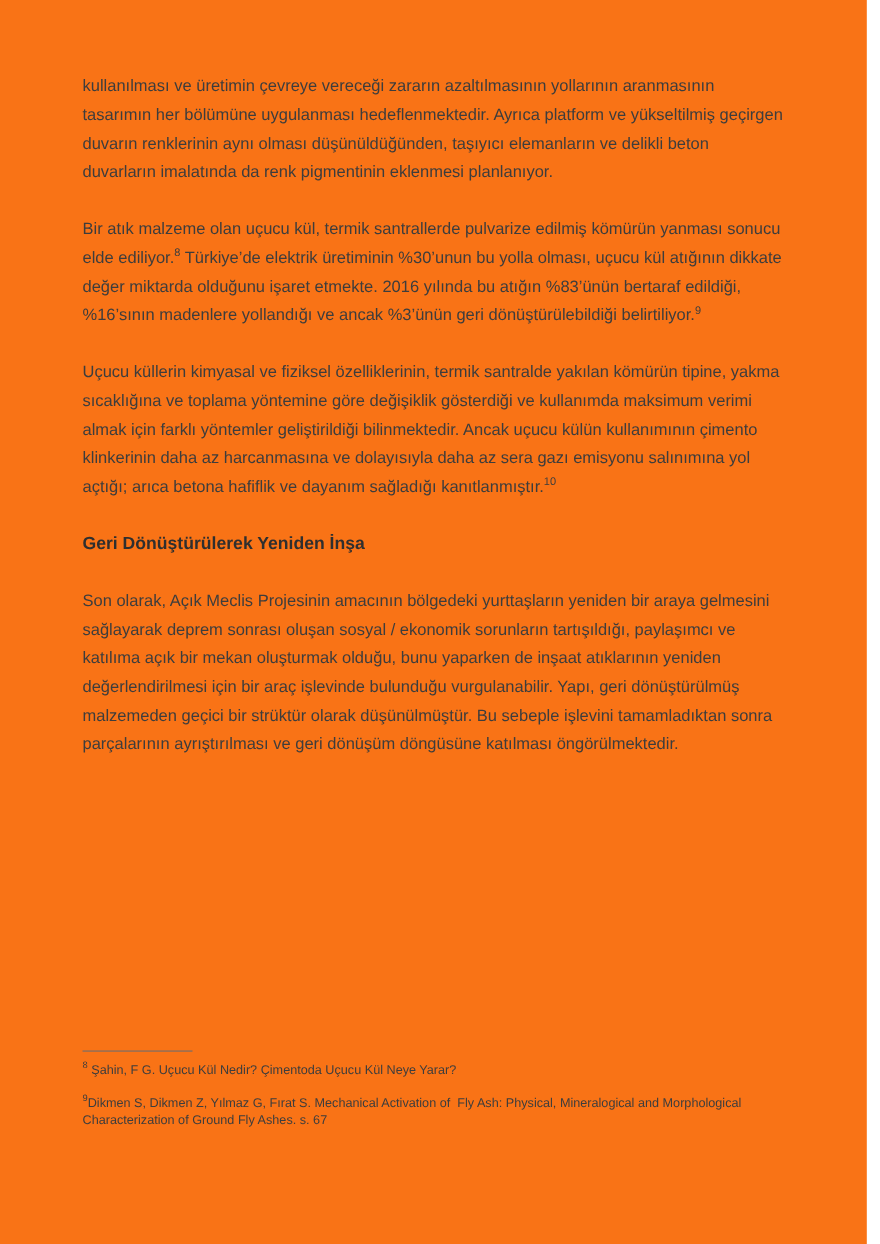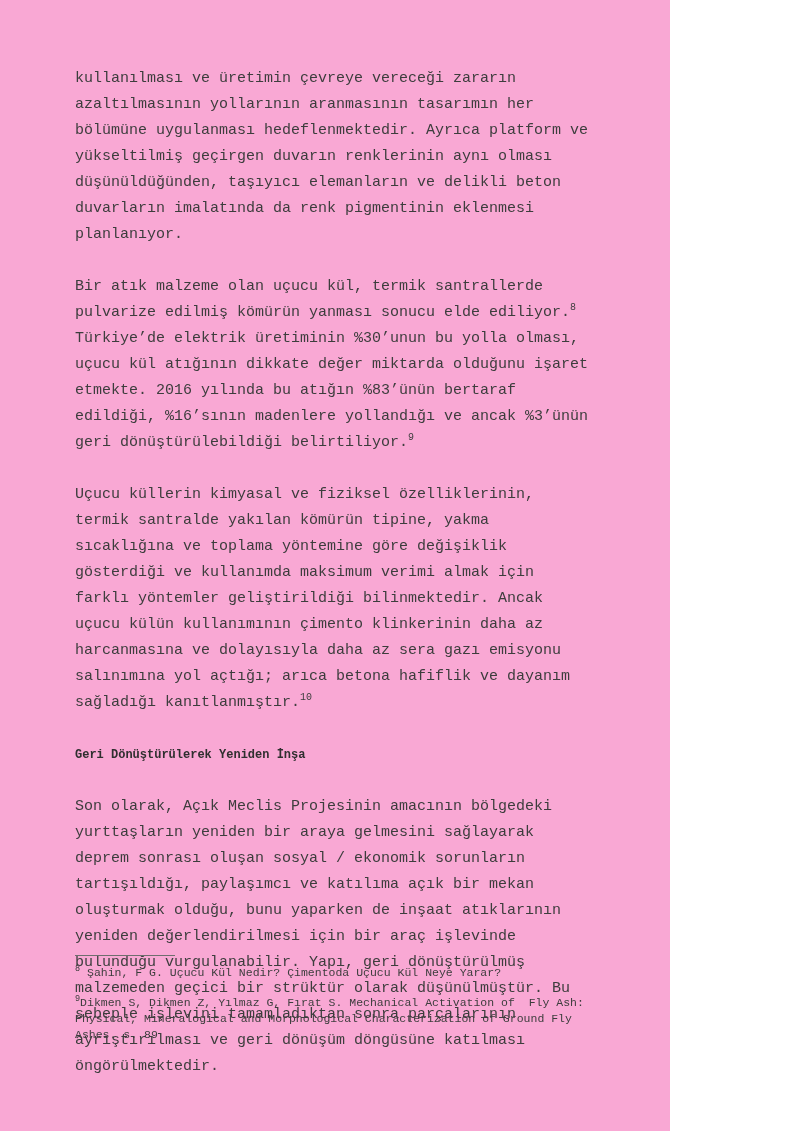--- a/index.html
+++ b/index.html
@@ -2,25 +2,25 @@
 <html><head>
 <meta charset="utf-8">
 <style>
   html, body {
     margin: 0;
     padding: 0;
     background: #ffffff;
   }
   .page {
     position: relative;
-    width: 670px;
+    width: 788px;
     height: 1131px;
-    background: #f9a8d4;
+    background: #f97316;
     overflow: hidden;
-    font-family: Liberation Mono, monospace;
+    font-family: Liberation Sans, sans-serif;
     color: #3d3d3d;
   }
   .content {
     position: absolute;
     top: 66px;
     left: 75px;
     right: 73px;
   }
   .content p {
     margin: 0 0 26px 0;
@@ -28,21 +28,21 @@
     line-height: 26px;
     color: #3d3d3d;
   }
   .content p sup {
     font-size: 10px;
     line-height: 0;
     vertical-align: super;
   }
   .content h2 {
     margin: 26px 0 26px 0;
-    font-size: 12px;
+    font-size: 16px;
     line-height: 26px;
     font-weight: bold;
     color: #2f2f2f;
   }
   .footnotes {
     position: absolute;
     top: 955px;
     left: 75px;
     right: 72px;
   }
@@ -77,16 +77,16 @@
         <p>Bir atık malzeme olan uçucu kül, termik santrallerde pulvarize edilmiş kömürün yanması sonucu elde ediliyor.<sup>8</sup> Türkiye’de elektrik üretiminin %30’unun bu yolla olması, uçucu kül atığının dikkate değer miktarda olduğunu işaret etmekte. 2016 yılında bu atığın %83’ünün bertaraf edildiği, %16’sının madenlere yollandığı ve ancak %3’ünün geri dönüştürülebildiği belirtiliyor.<sup>9</sup></p>
         <p>Uçucu küllerin kimyasal ve fiziksel özelliklerinin, termik santralde yakılan kömürün tipine, yakma sıcaklığına ve toplama yöntemine göre değişiklik gösterdiği ve kullanımda maksimum verimi almak için farklı yöntemler geliştirildiği bilinmektedir. Ancak uçucu külün kullanımının çimento klinkerinin daha az harcanmasına ve dolayısıyla daha az sera gazı emisyonu salınımına yol açtığı; arıca betona hafiflik ve dayanım sağladığı kanıtlanmıştır.<sup>10</sup></p>
         <h2>Geri Dönüştürülerek Yeniden İnşa</h2>
         <p>Son olarak, Açık Meclis Projesinin amacının bölgedeki yurttaşların yeniden bir araya gelmesini sağlayarak deprem sonrası oluşan sosyal / ekonomik sorunların tartışıldığı, paylaşımcı ve katılıma açık bir mekan oluşturmak olduğu, bunu yaparken de inşaat atıklarının yeniden değerlendirilmesi için bir araç işlevinde bulunduğu vurgulanabilir. Yapı, geri dönüştürülmüş malzemeden geçici bir strüktür olarak düşünülmüştür. Bu sebeple işlevini tamamladıktan sonra parçalarının ayrıştırılması ve geri dönüşüm döngüsüne katılması öngörülmektedir.</p>
       </div>
   </div>
   <div class="footnotes">
     <div class="fn-sep"></div>
     <div>
         <div class="footnote"><sup>8</sup><span> Şahin, F G. Uçucu Kül Nedir? Çimentoda Uçucu Kül Neye Yarar?</span></div>
-        <div class="footnote"><sup>9</sup><span>Dikmen S, Dikmen Z, Yılmaz G, Fırat S. Mechanical Activation of  Fly Ash: Physical, Mineralogical and Morphological Characterization of Ground Fly Ashes. s. 89</span></div>
+        <div class="footnote"><sup>9</sup><span>Dikmen S, Dikmen Z, Yılmaz G, Fırat S. Mechanical Activation of  Fly Ash: Physical, Mineralogical and Morphological Characterization of Ground Fly Ashes. s. 67</span></div>
       </div>
   </div>
 </div>
 
 </body></html>

